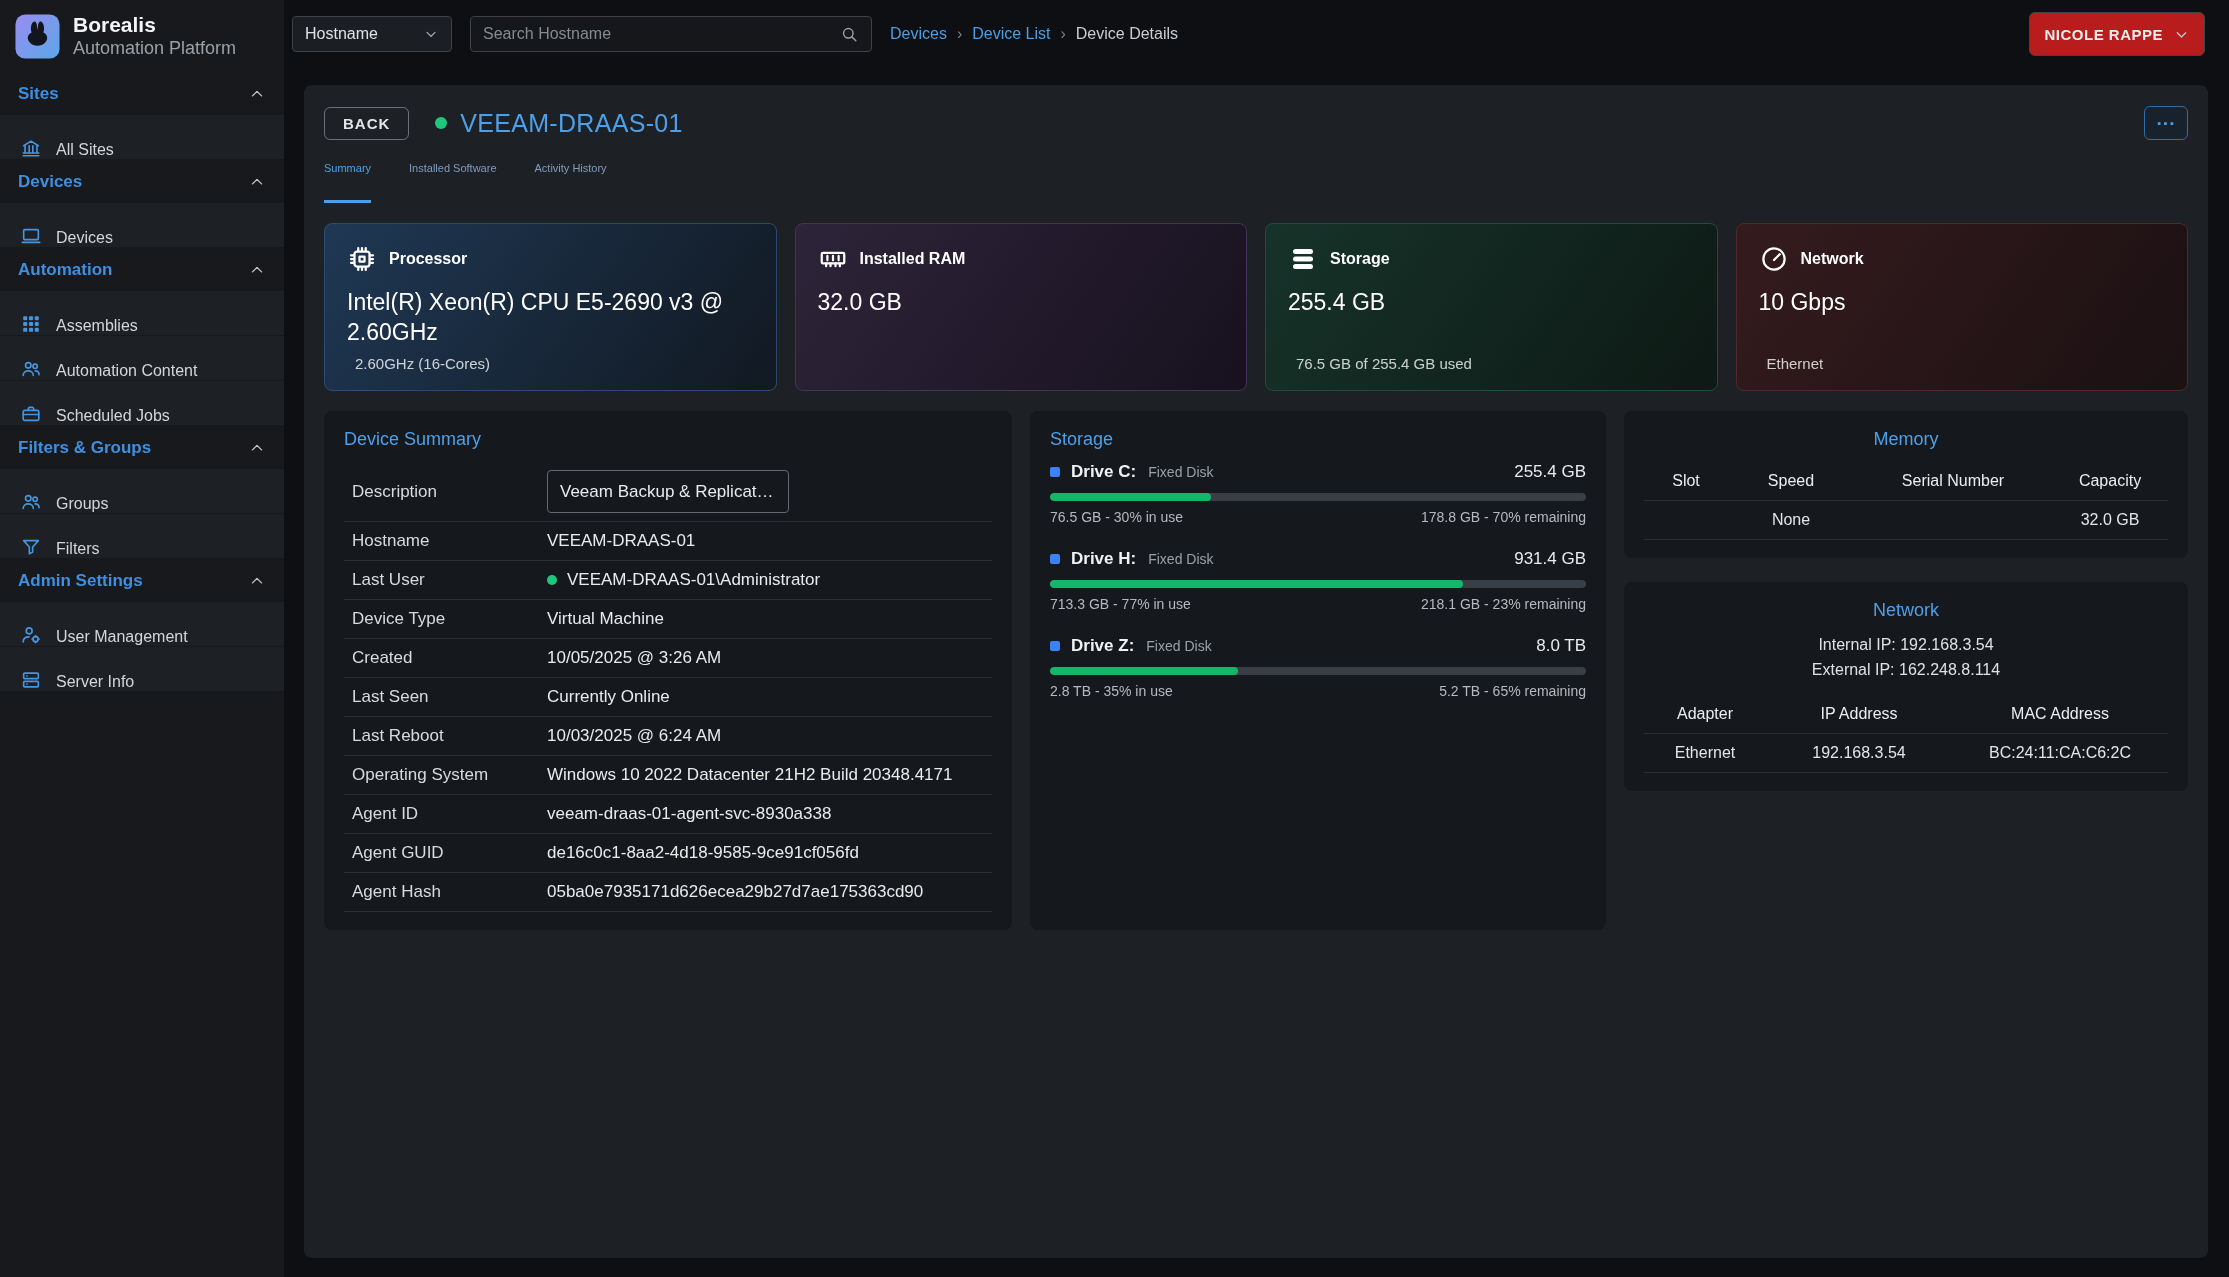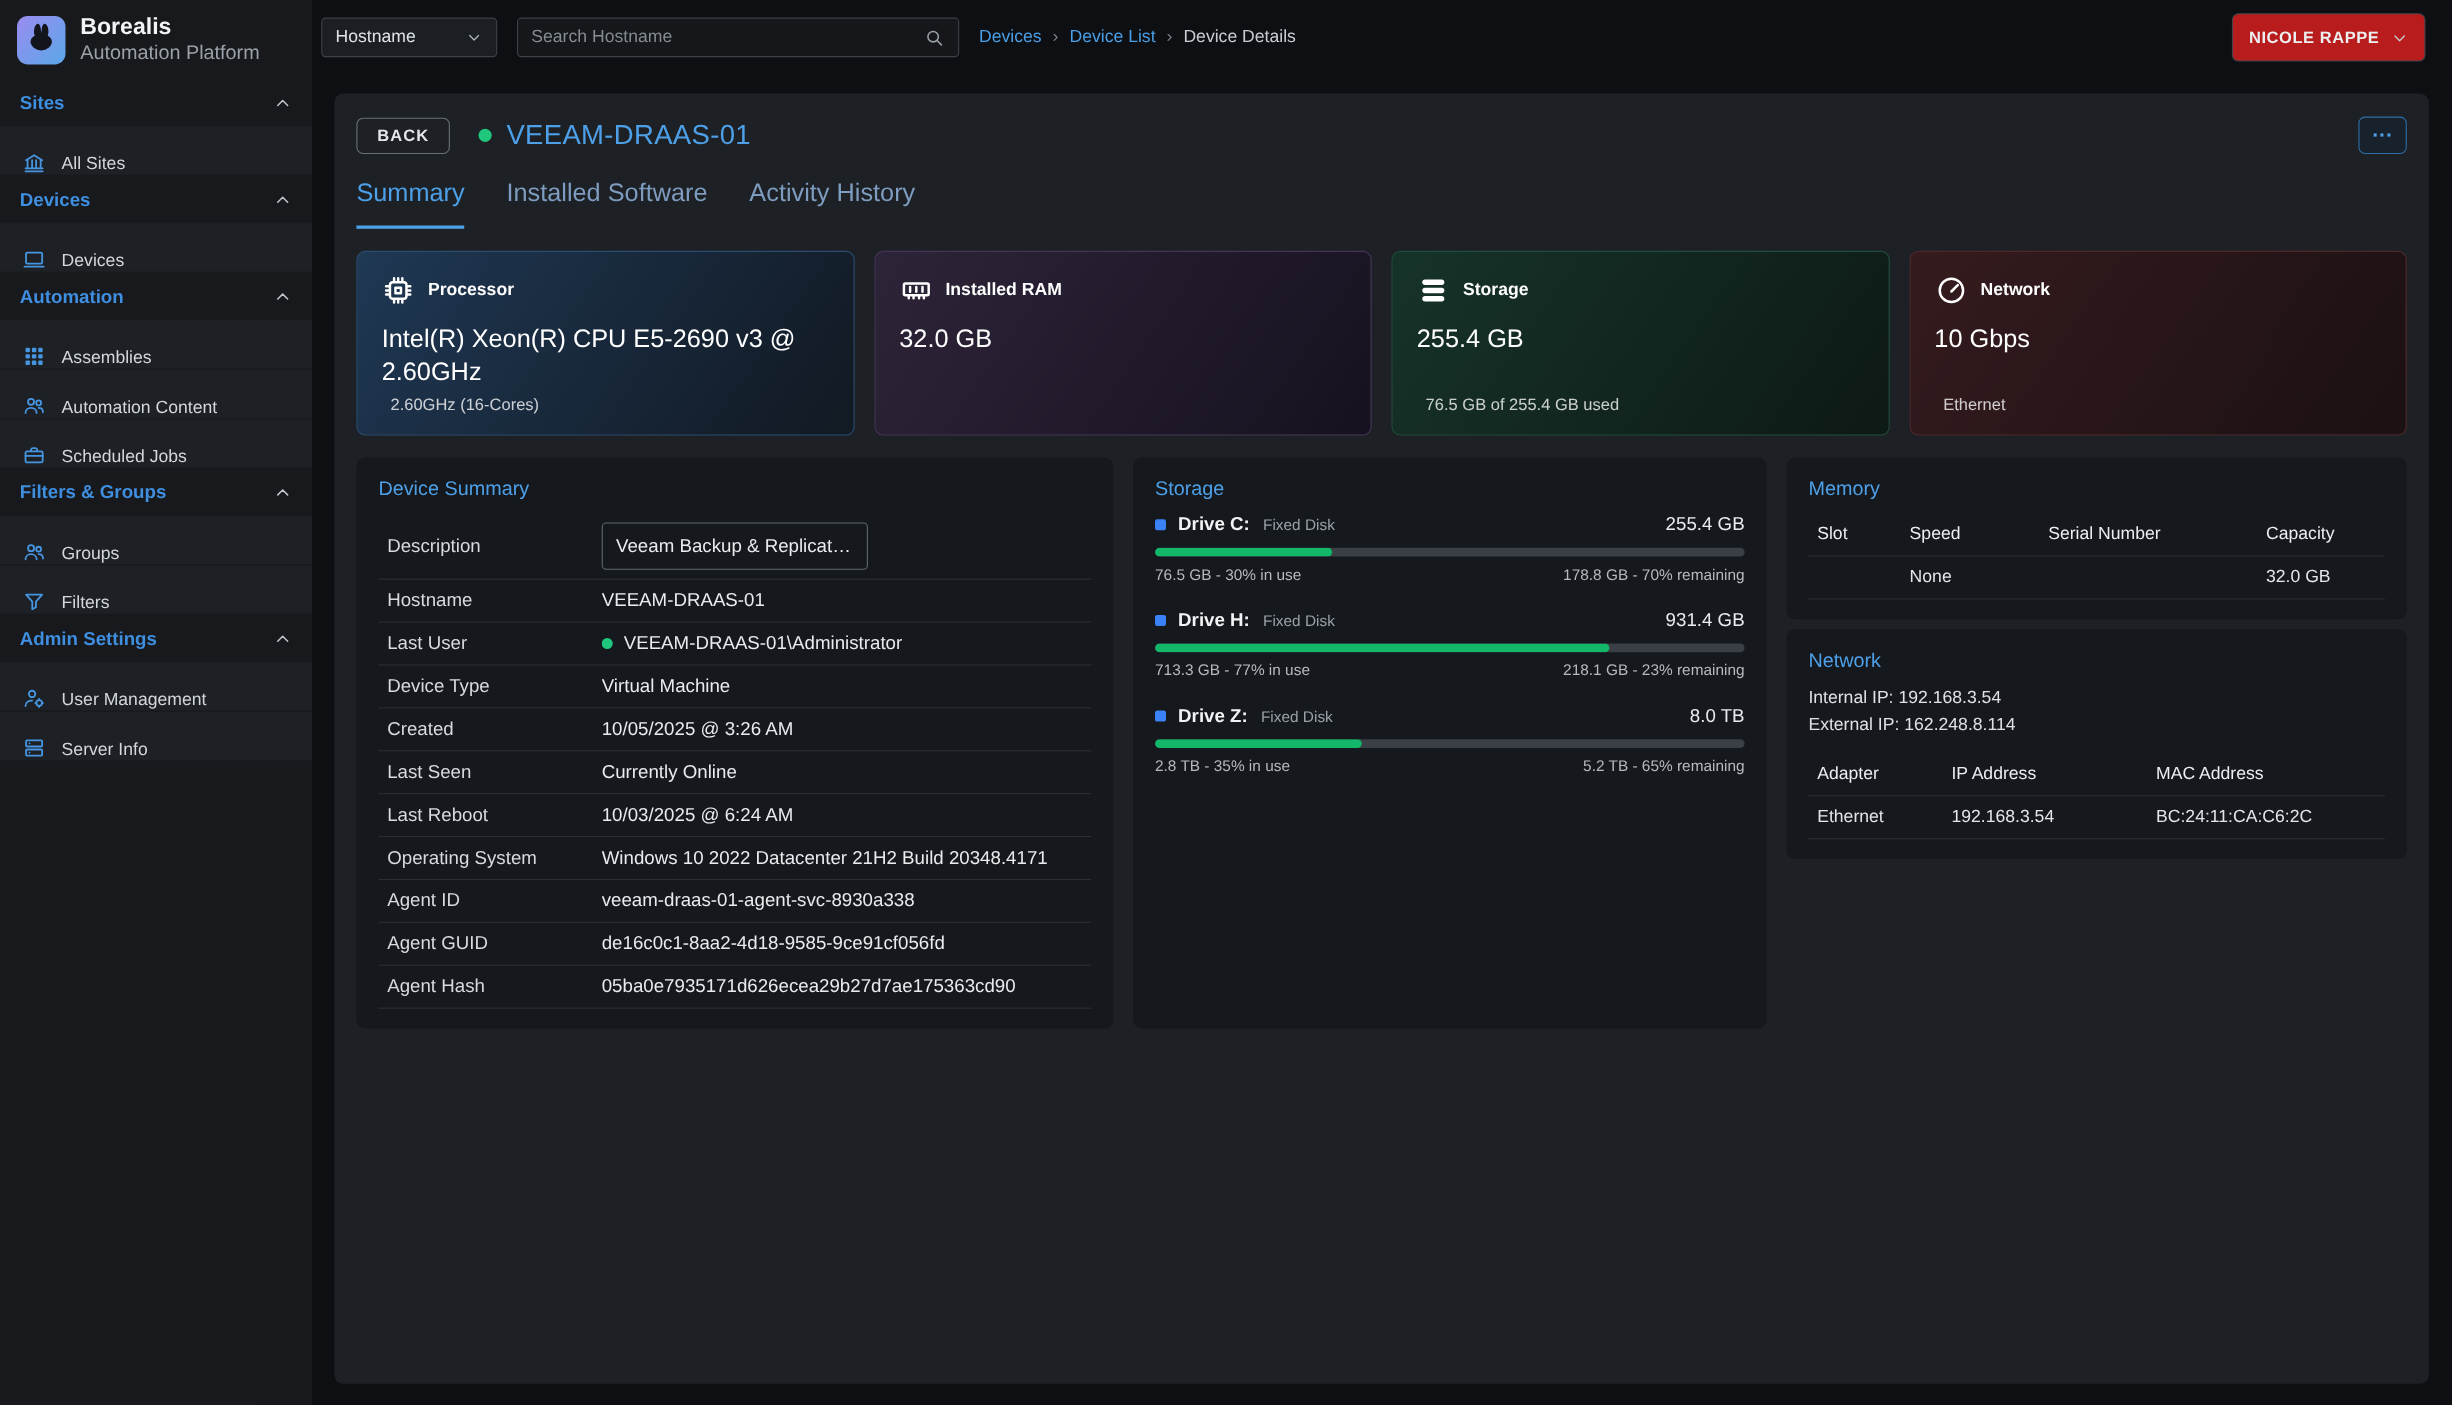--- a/index.html
+++ b/index.html
@@ -56,21 +56,21 @@
   .ph-row { display:flex; align-items:center; }
   .back-btn { height:33px; padding:0 18px; background:transparent; border:1px solid #6a7076; border-radius:6px;
               color:#e3e6e9; font-size:15px; font-weight:bold; letter-spacing:1px; cursor:pointer;
               font-family:"Liberation Sans", sans-serif; }
   .online-dot { width:12px; height:12px; border-radius:50%; background:#1fc77c; margin-left:26px; flex:0 0 auto; }
   .device-title { margin-left:13px; font-size:25px; color:#4da0e8; letter-spacing:.3px; }
   .more-btn { margin-left:auto; width:44px; height:34px; background:#17222c; border:1px solid #2f6da8; border-radius:6px;
               color:#4da0e8; font-size:19px; font-weight:bold; line-height:1; cursor:pointer; }
 
   .tabs { display:flex; gap:38px; margin-top:22px; }
-  .tab { font-size:23px; padding-bottom:16px; color:#7e9cbf; cursor:pointer; border-bottom:3px solid transparent; }
+  .tab { font-size:11px; padding-bottom:26px; color:#7e9cbf; cursor:pointer; border-bottom:3px solid transparent; }
   .tab.active { color:#4da0e8; border-bottom-color:#4da0e8; }
 
   
   .cards { display:flex; gap:18px; margin-top:20px; }
   .card { flex:1; height:168px; border-radius:8px; padding:20px 22px; position:relative; overflow:hidden; }
   .card-blue   { background:linear-gradient(125deg,#1f3854 0%,#121a24 95%); border:1px solid #2b4c70; }
   .card-purple { background:linear-gradient(125deg,#2e2439 0%,#181220 95%); border:1px solid #433457; }
   .card-green  { background:linear-gradient(125deg,#15session 0%); }
   .card-green  { background:linear-gradient(125deg,#16332a 0%,#0e1a15 95%); border:1px solid #1f4d39; }
   .card-red    { background:linear-gradient(125deg,#351b1e 0%,#1c1113 95%); border:1px solid #4f282b; }
@@ -101,21 +101,21 @@
   .drive-head { display:flex; align-items:baseline; }
   .drive-bullet { width:10px; height:10px; border-radius:2px; background:#3b82f6; margin-right:11px; flex:0 0 auto; align-self:center; }
   .drive-name { font-size:17px; font-weight:bold; color:#f0f2f4; }
   .drive-type { font-size:14px; color:#9aa1a8; margin-left:12px; }
   .drive-size { margin-left:auto; font-size:17px; color:#e9ebed; }
   .bar { margin-top:11px; height:8px; border-radius:4px; background:#3a3f45; overflow:hidden; }
   .bar-fill { height:100%; border-radius:4px; background:#12b76a; }
   .drive-foot { display:flex; justify-content:space-between; margin-top:8px; font-size:14px; color:#b6bac0; }
 
   
-  .rightcol { display:flex; flex-direction:column; gap:9px; align-self:start; }
+  .rightcol { display:flex; flex-direction:column; gap:24px; align-self:start;text-align:center; }
   .mem-grid { display:grid; grid-template-columns:84px 126px 198px 1fr; }
   .net-grid { display:grid; grid-template-columns:122px 186px 1fr; }
   .tcell { padding:10px 8px; font-size:16px; color:#e3e6e9; border-bottom:1px solid #2b2f34; }
   .thead { color:#eceef0; }
   .ip-line { font-size:16px; color:#dfe2e5; line-height:1.55; }
   .net-table { margin-top:12px; }
 </style>
 </head>
 <body>
 

